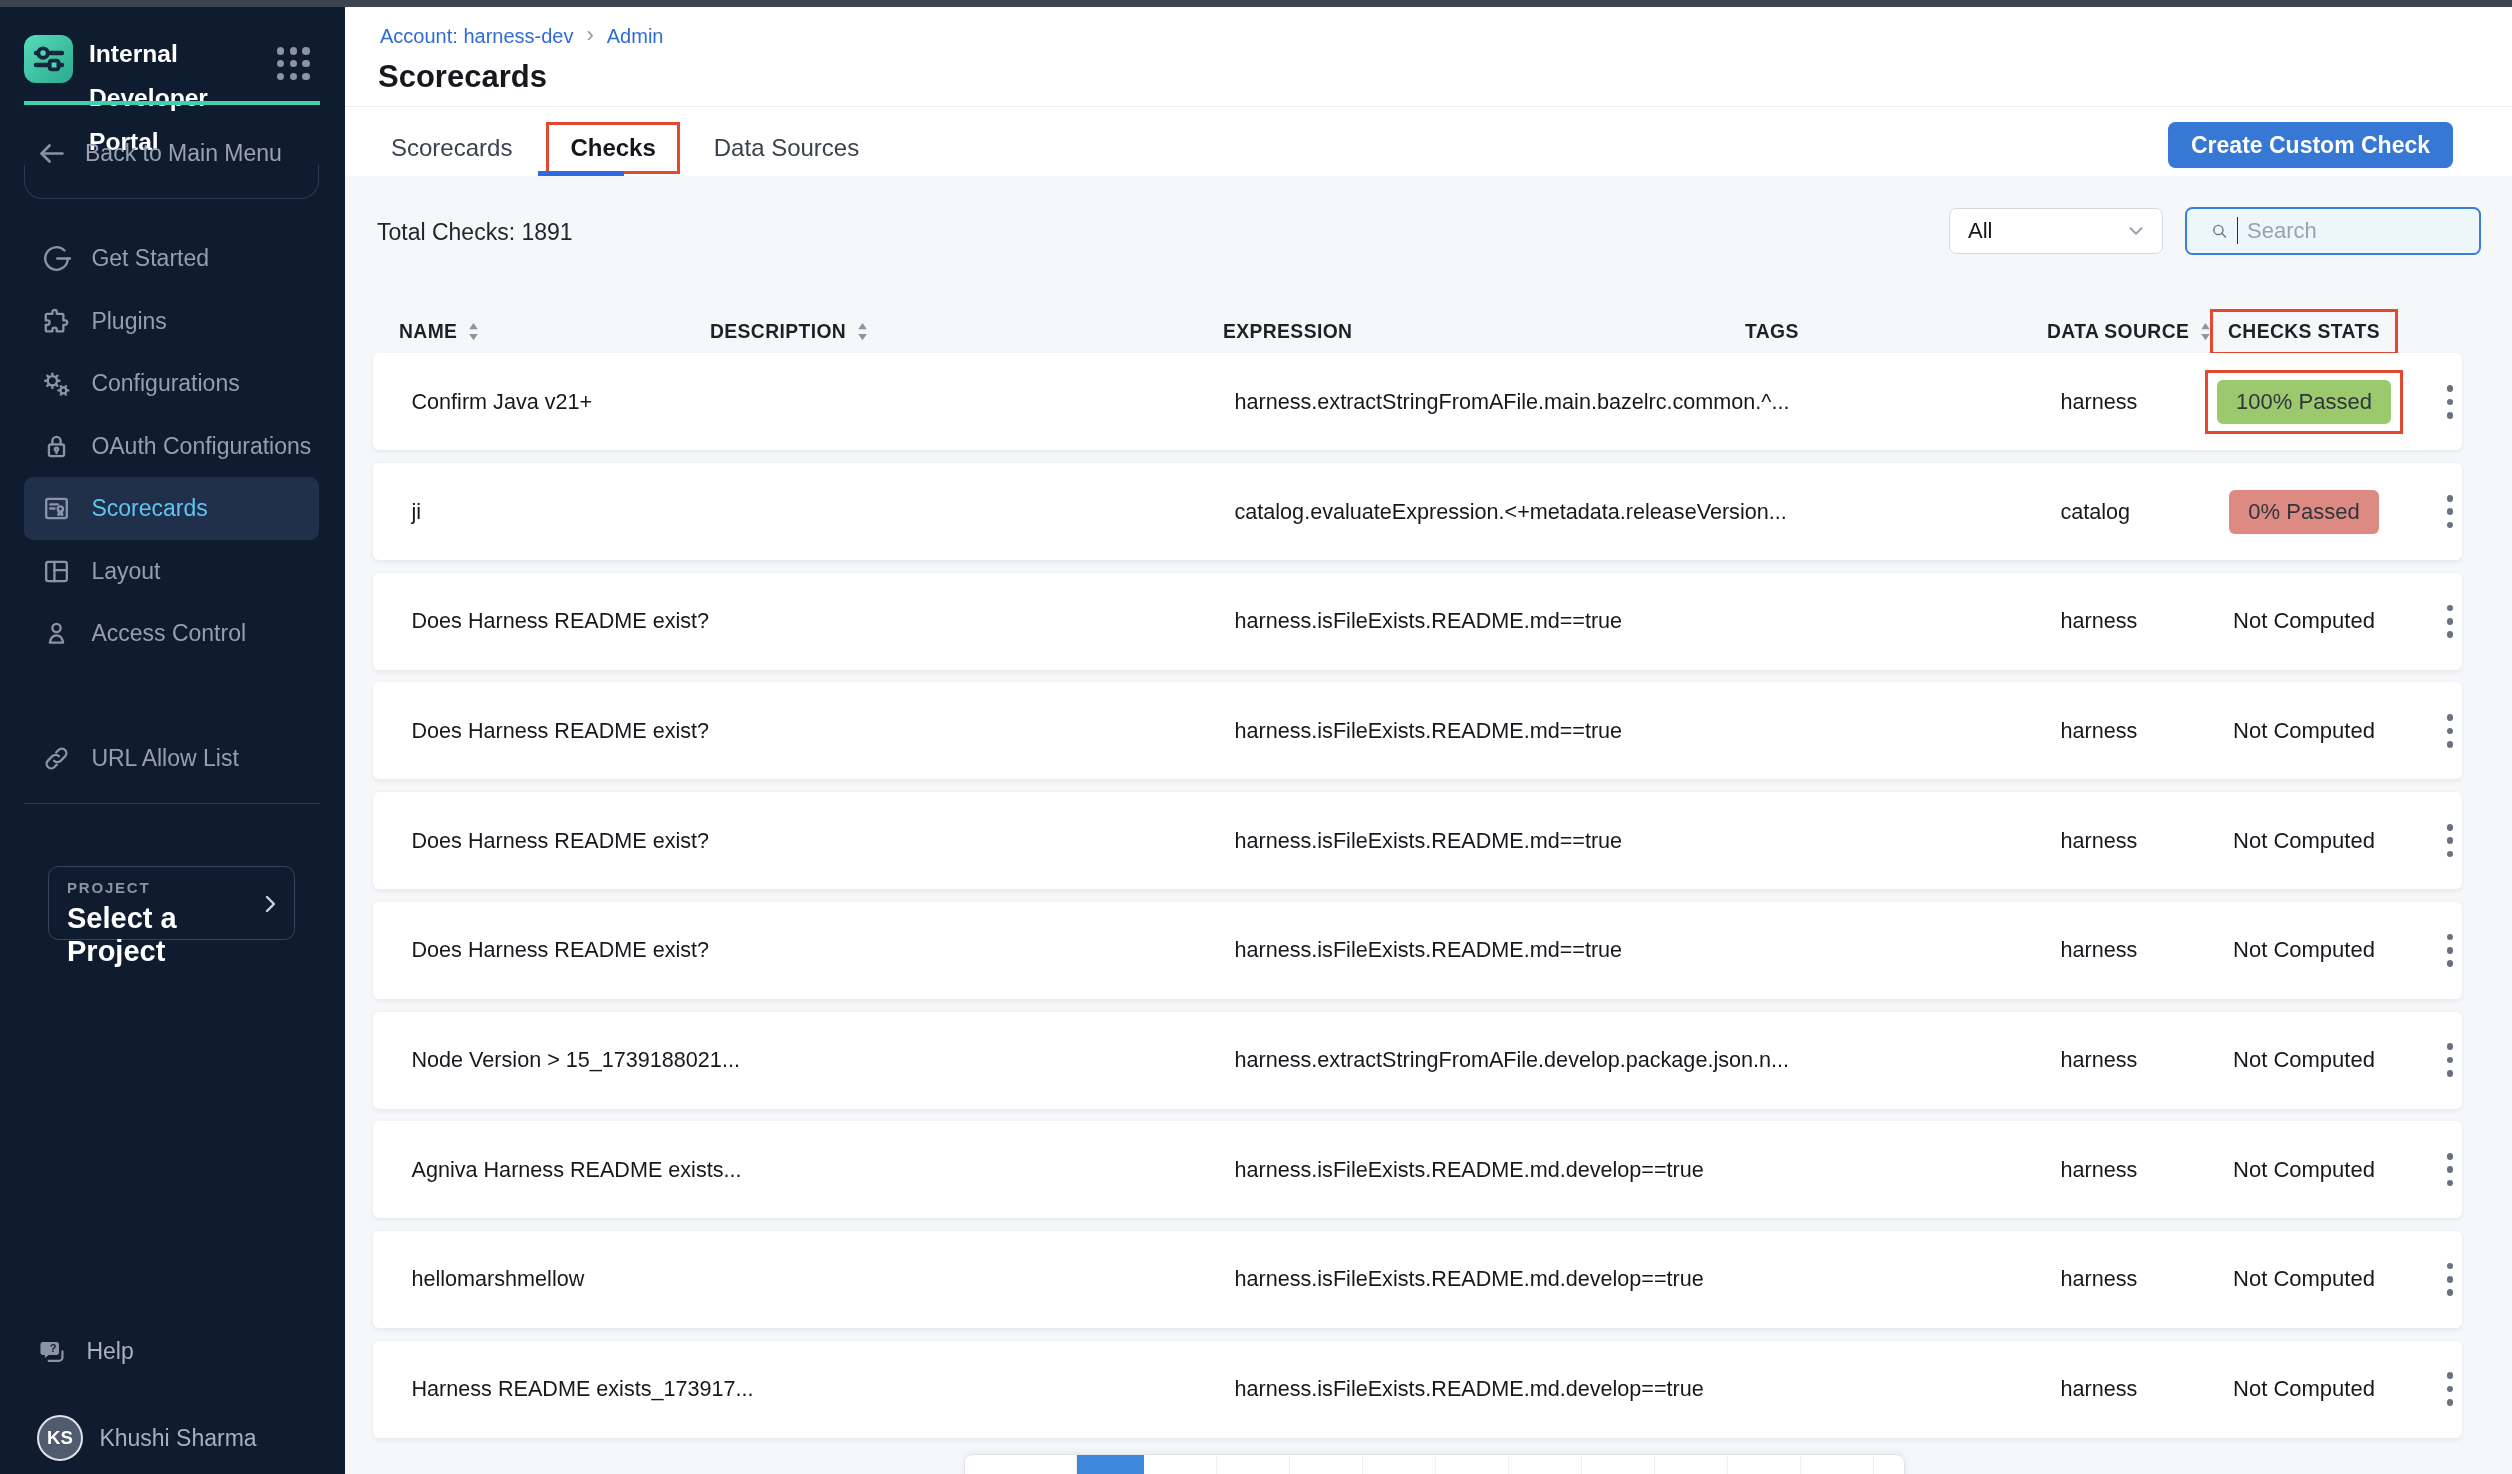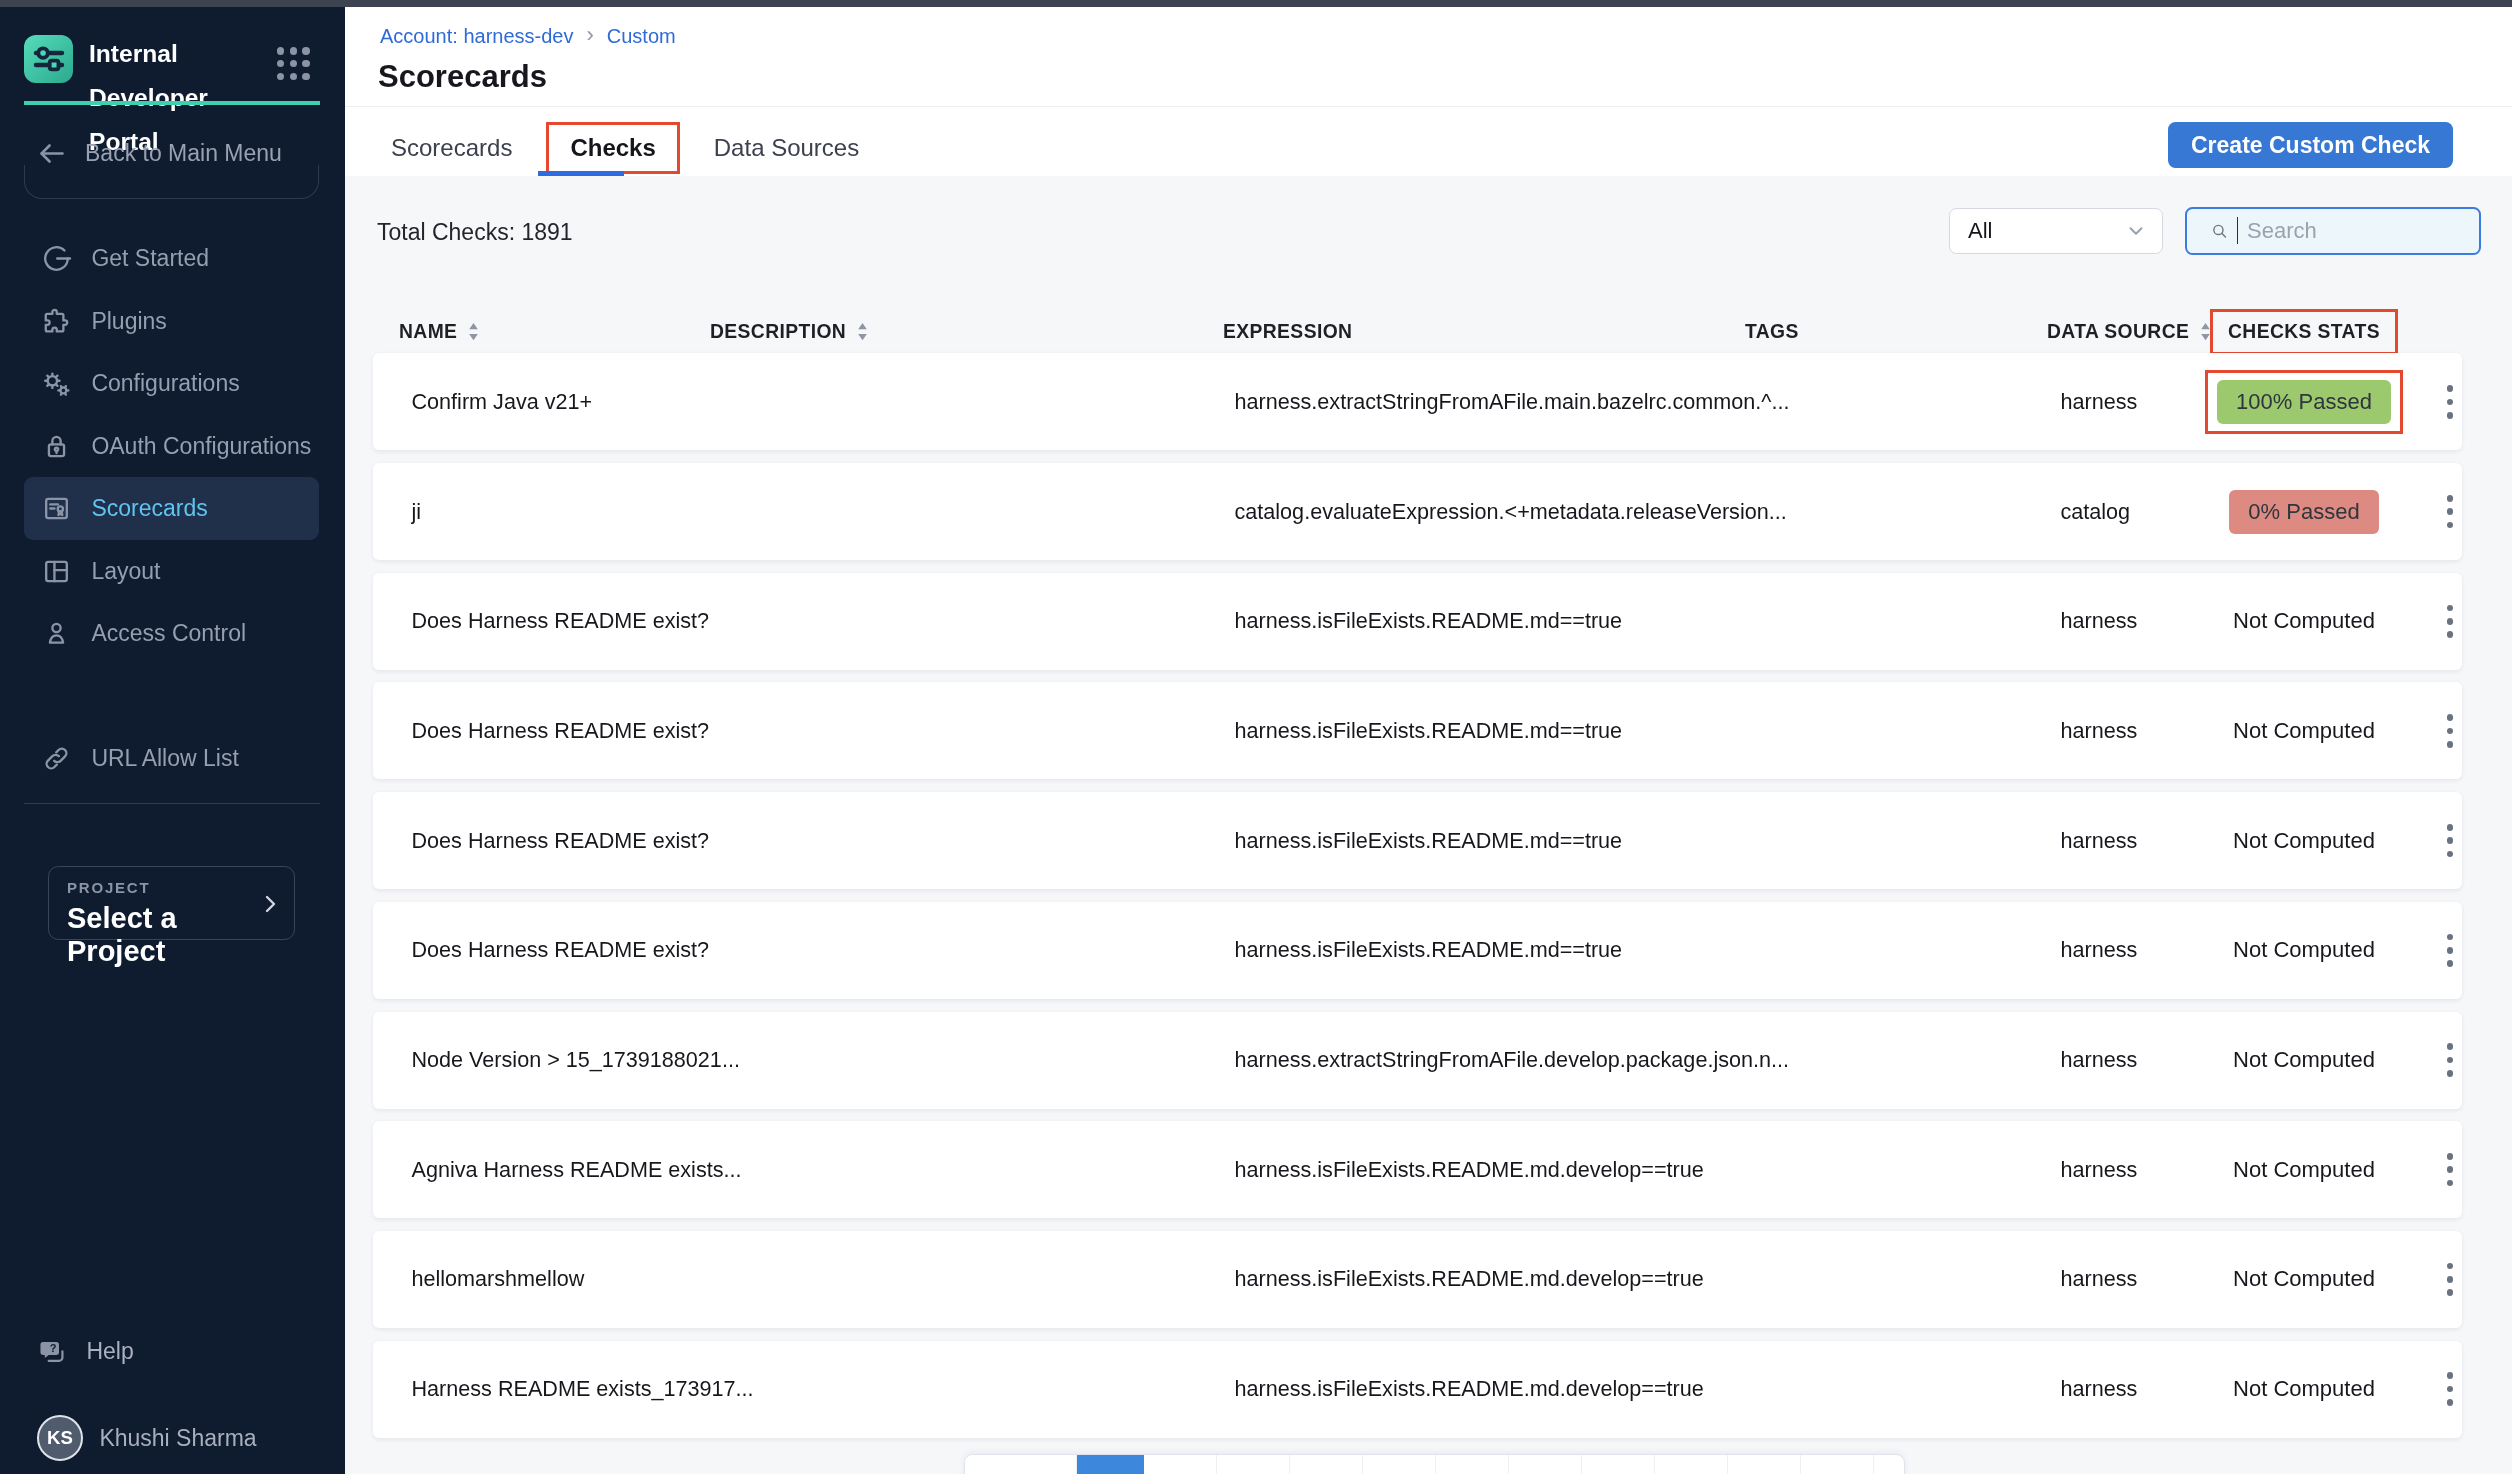--- a/index.html
+++ b/index.html
@@ -239,21 +239,21 @@
     <div class="user-row">
       <div class="avatar">KS</div>
       <div class="user-name">Khushi Sharma</div>
     </div>
   </div>
 
   <div class="main">
     <div class="breadcrumb">
       <span class="crumb-link">Account: harness-dev</span>
       <span class="crumb-sep"></span>
-      <span class="crumb-link">Custom</span>
+      <span class="crumb-link">Admin</span>
     </div>
     <div class="page-title">Scorecards</div>
     <div class="hdr-div1"></div>
 
     <div class="tabs">
       <span class="tab">Scorecards</span>
       <span class="tab tab-annotated">Checks</span>
       <span class="tab">Data Sources</span>
     </div>
     <div class="active-underline"></div>

